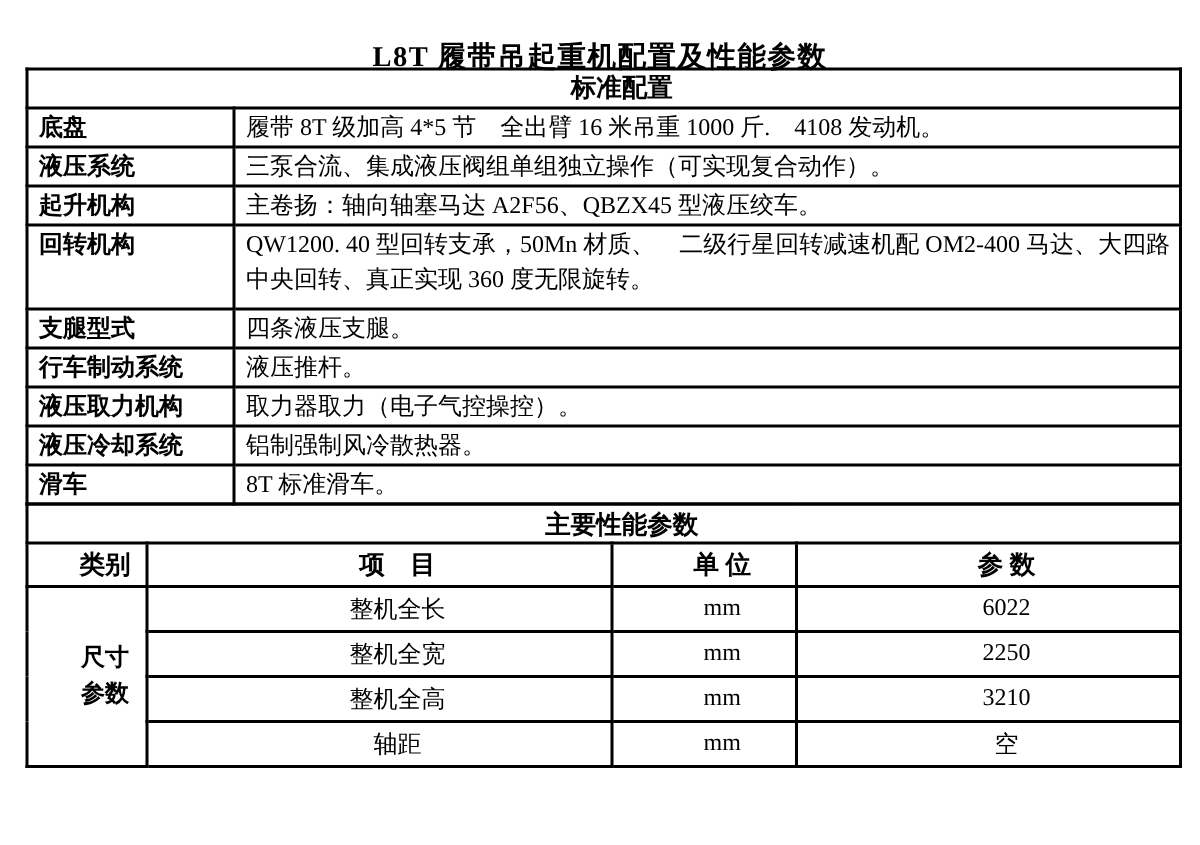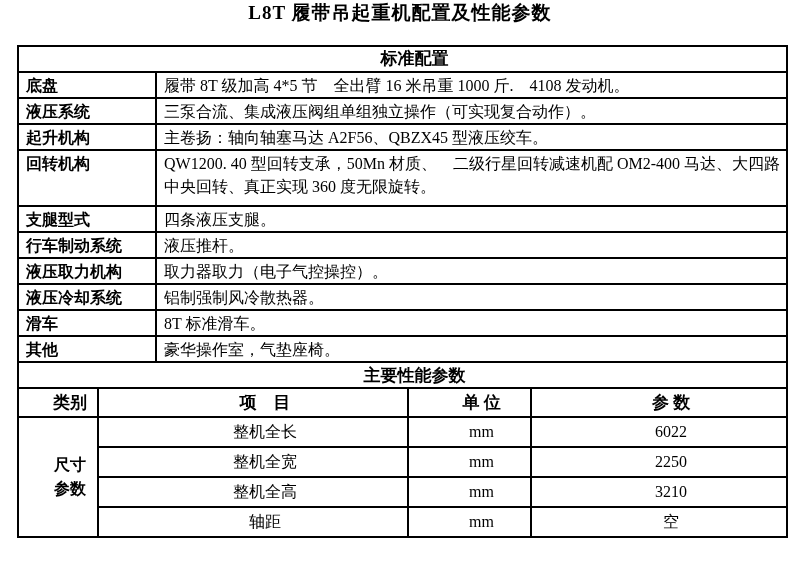--- a/index.html
+++ b/index.html
@@ -1,19 +1,19 @@
 <!DOCTYPE html>
 <html><head>
 <meta charset="utf-8">
 <style>
   * { margin:0; padding:0; box-sizing:border-box; }
   body { width:800px; height:563px; background:#ffffff; overflow:hidden;
          font-family:"Liberation Serif","DejaVu Serif",serif; color:#000; }
   .page { position:relative; width:800px; height:563px; background:#fff; overflow:hidden; }
-  .doc-title { position:absolute; top:0; left:0; width:800px; text-align:center;
+  .doc-title { position:absolute; top:25px; left:0; width:800px; text-align:center;
                font-size:19px; font-weight:bold; letter-spacing:1px; }
   .tables { position:absolute; left:17px; top:45px; width:771px; }
   table { border-collapse:collapse; table-layout:fixed; width:769px; }
   td { border:2px solid #000; overflow:hidden;padding-left:24px; }
 
   
   .t1 td { font-size:16px; line-height:23px; vertical-align:top; }
   .t1 .band { height:25px; text-align:center; font-weight:bold; font-size:17px;
               line-height:24px; }
   .t1 .lbl { padding:1px 2px 0 7px; font-weight:bold;margin-left:44px; }
@@ -80,24 +80,20 @@
         <td class="val">取力器取力（电子气控操控）。</td>
       </tr>
       <tr class="r">
         <td class="lbl">液压冷却系统</td>
         <td class="val">铝制强制风冷散热器。</td>
       </tr>
       <tr class="r26">
         <td class="lbl">滑车</td>
         <td class="val">8T 标准滑车。</td>
       </tr>
-      <tr class="r26">
-        <td class="lbl">其他</td>
-        <td class="val">豪华操作室，气垫座椅。</td>
-      </tr>
     </tbody>
       </table>
 
     <table class="t2">
       <colgroup>
         <col style="width:80px">
           <col style="width:310px">
         <col style="width:123px">
           <col style="width:256px">
       </colgroup>

